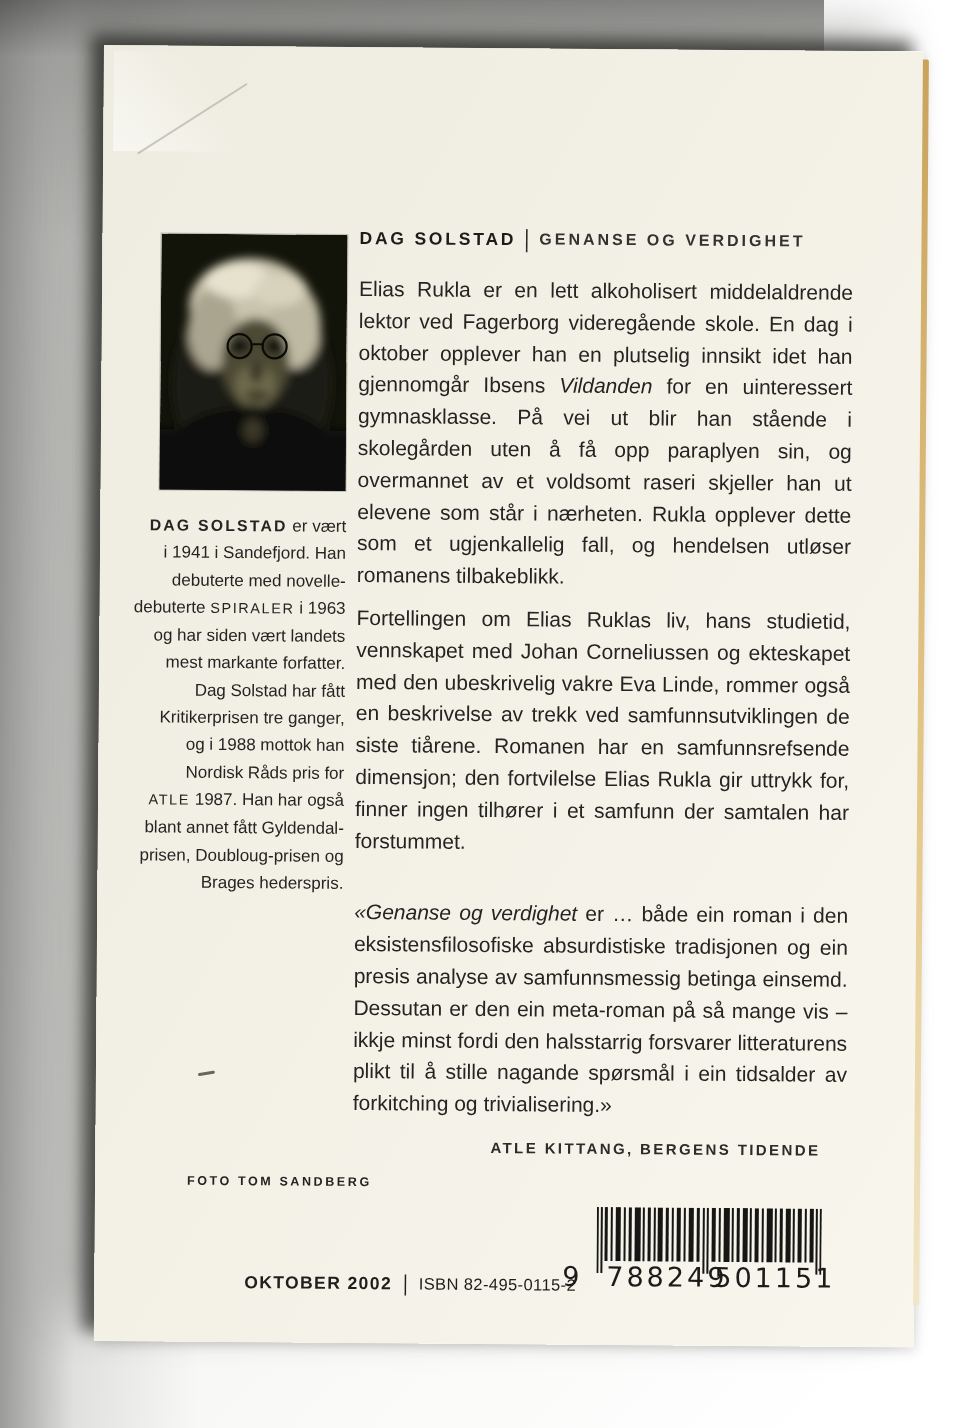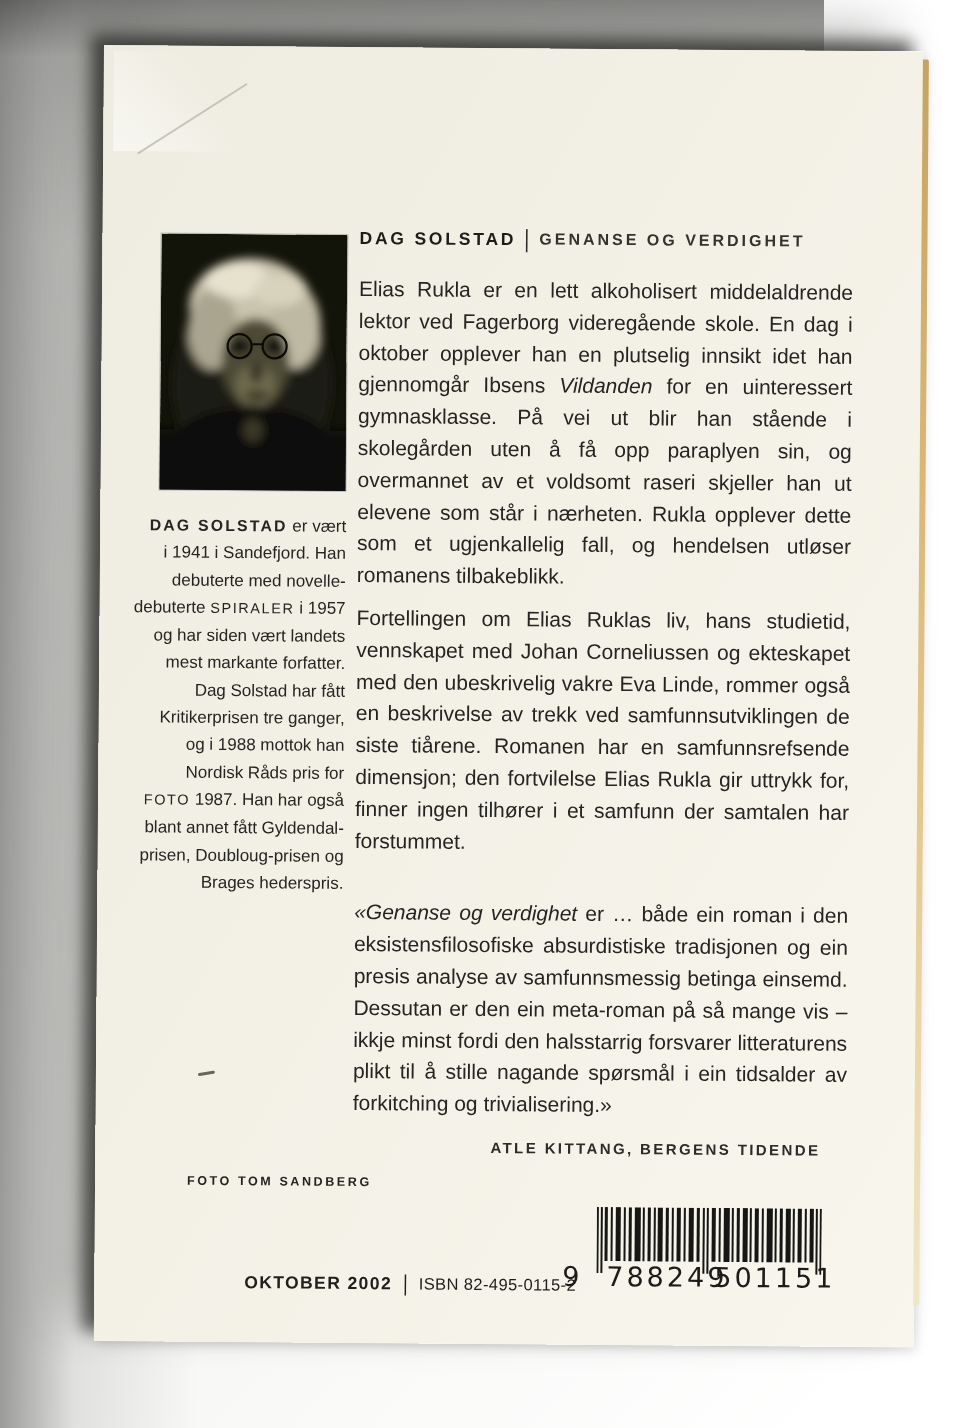--- a/index.html
+++ b/index.html
@@ -124,28 +124,28 @@
       <p class="para"><span>Elias Rukla er en lett alkoholisert middelaldrende lektor ved Fagerborg videregående skole. En dag i oktober opplever han en plutselig innsikt idet han gjennomgår Ibsens </span><span class="s-i">Vildanden</span><span> for en uinteressert gymnasklasse. På vei ut blir han stående i skolegården uten å få opp paraplyen sin, og overmannet av et voldsomt raseri skjeller han ut elevene som står i nærheten. Rukla opplever dette som et ugjenkallelig fall, og hendelsen utløser romanens tilbakeblikk.</span></p>
       <p class="para para2"><span>Fortellingen om Elias Ruklas liv, hans studietid, vennskapet med Johan Corneliussen og ekteskapet med den ubeskrivelig vakre Eva Linde, rommer også en beskrivelse av trekk ved samfunnsutviklingen de siste tiårene. Romanen har en samfunnsrefsende dimensjon; den fortvilelse Elias Rukla gir uttrykk for, finner ingen tilhører i et samfunn der samtalen har forstummet.</span></p>
       <p class="para quote"><span class="s-i">«Genanse og verdighet</span><span> er … både ein roman i den eksistensfilosofiske absurdistiske tradisjonen og ein presis analyse av samfunnsmessig betinga einsemd. Dessutan er den ein meta-roman på så mange vis – ikkje minst fordi den halsstarrig forsvarer litteraturens plikt til å stille nagande spørsmål i ein tidsalder av forkitching og trivialisering.»</span></p>
       <div class="attribution">ATLE KITTANG, BERGENS TIDENDE</div>
     </div>
 
     <div class="bio">
         <div class="bio-line"><span class="s-scb">DAG SOLSTAD</span><span> er vært</span></div>
         <div class="bio-line"><span>i 1941 i Sandefjord. Han</span></div>
         <div class="bio-line"><span>debuterte med novelle-</span></div>
-        <div class="bio-line"><span>debuterte </span><span class="s-sc">SPIRALER</span><span> i 1957</span></div>
+        <div class="bio-line"><span>debuterte </span><span class="s-sc">SPIRALER</span><span> i 1963</span></div>
         <div class="bio-line"><span>og har siden vært landets</span></div>
         <div class="bio-line"><span>mest markante forfatter.</span></div>
         <div class="bio-line"><span>Dag Solstad har fått</span></div>
         <div class="bio-line"><span>Kritikerprisen tre ganger,</span></div>
         <div class="bio-line"><span>og i 1988 mottok han</span></div>
         <div class="bio-line"><span>Nordisk Råds pris for</span></div>
-        <div class="bio-line"><span class="s-sc">FOTO</span><span> 1987. Han har også</span></div>
+        <div class="bio-line"><span class="s-sc">ATLE</span><span> 1987. Han har også</span></div>
         <div class="bio-line"><span>blant annet fått Gyldendal-</span></div>
         <div class="bio-line"><span>prisen, Doubloug-prisen og</span></div>
         <div class="bio-line"><span>Brages hederspris.</span></div>
       </div>
 
     <div class="credit">FOTO TOM SANDBERG</div>
 
     <div class="stray"></div>
 
     <div class="barcode-wrap">

